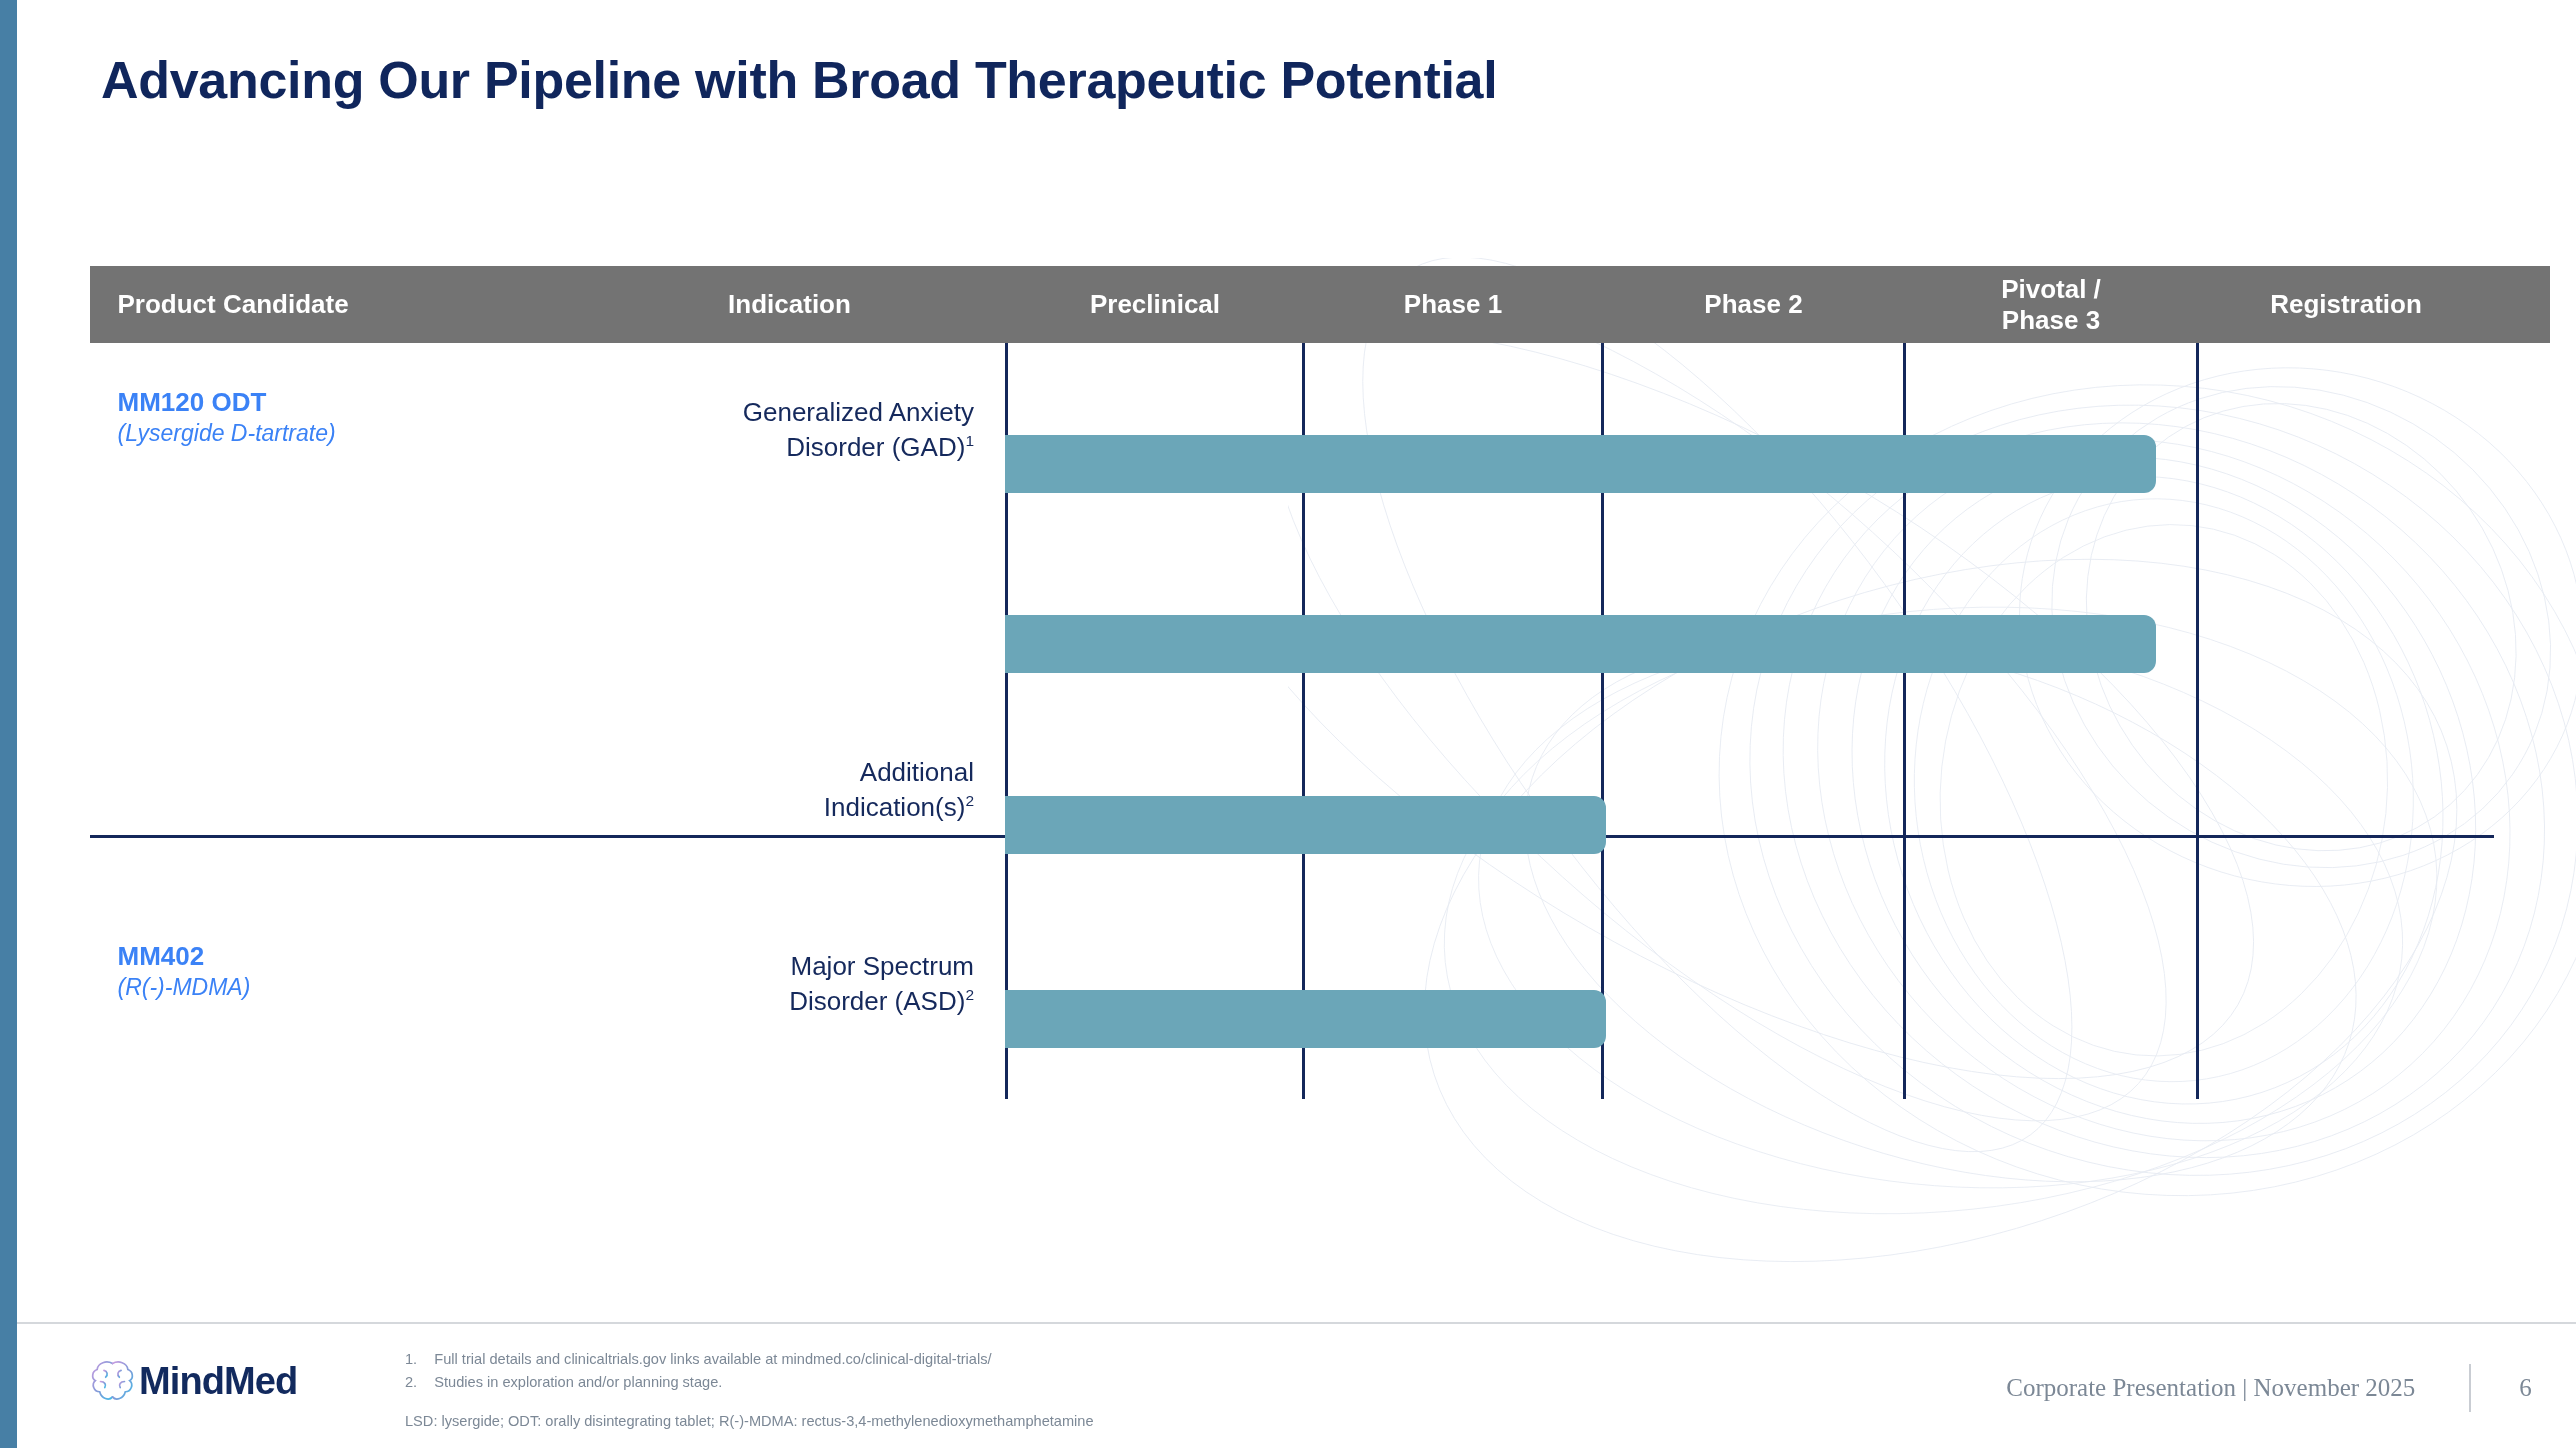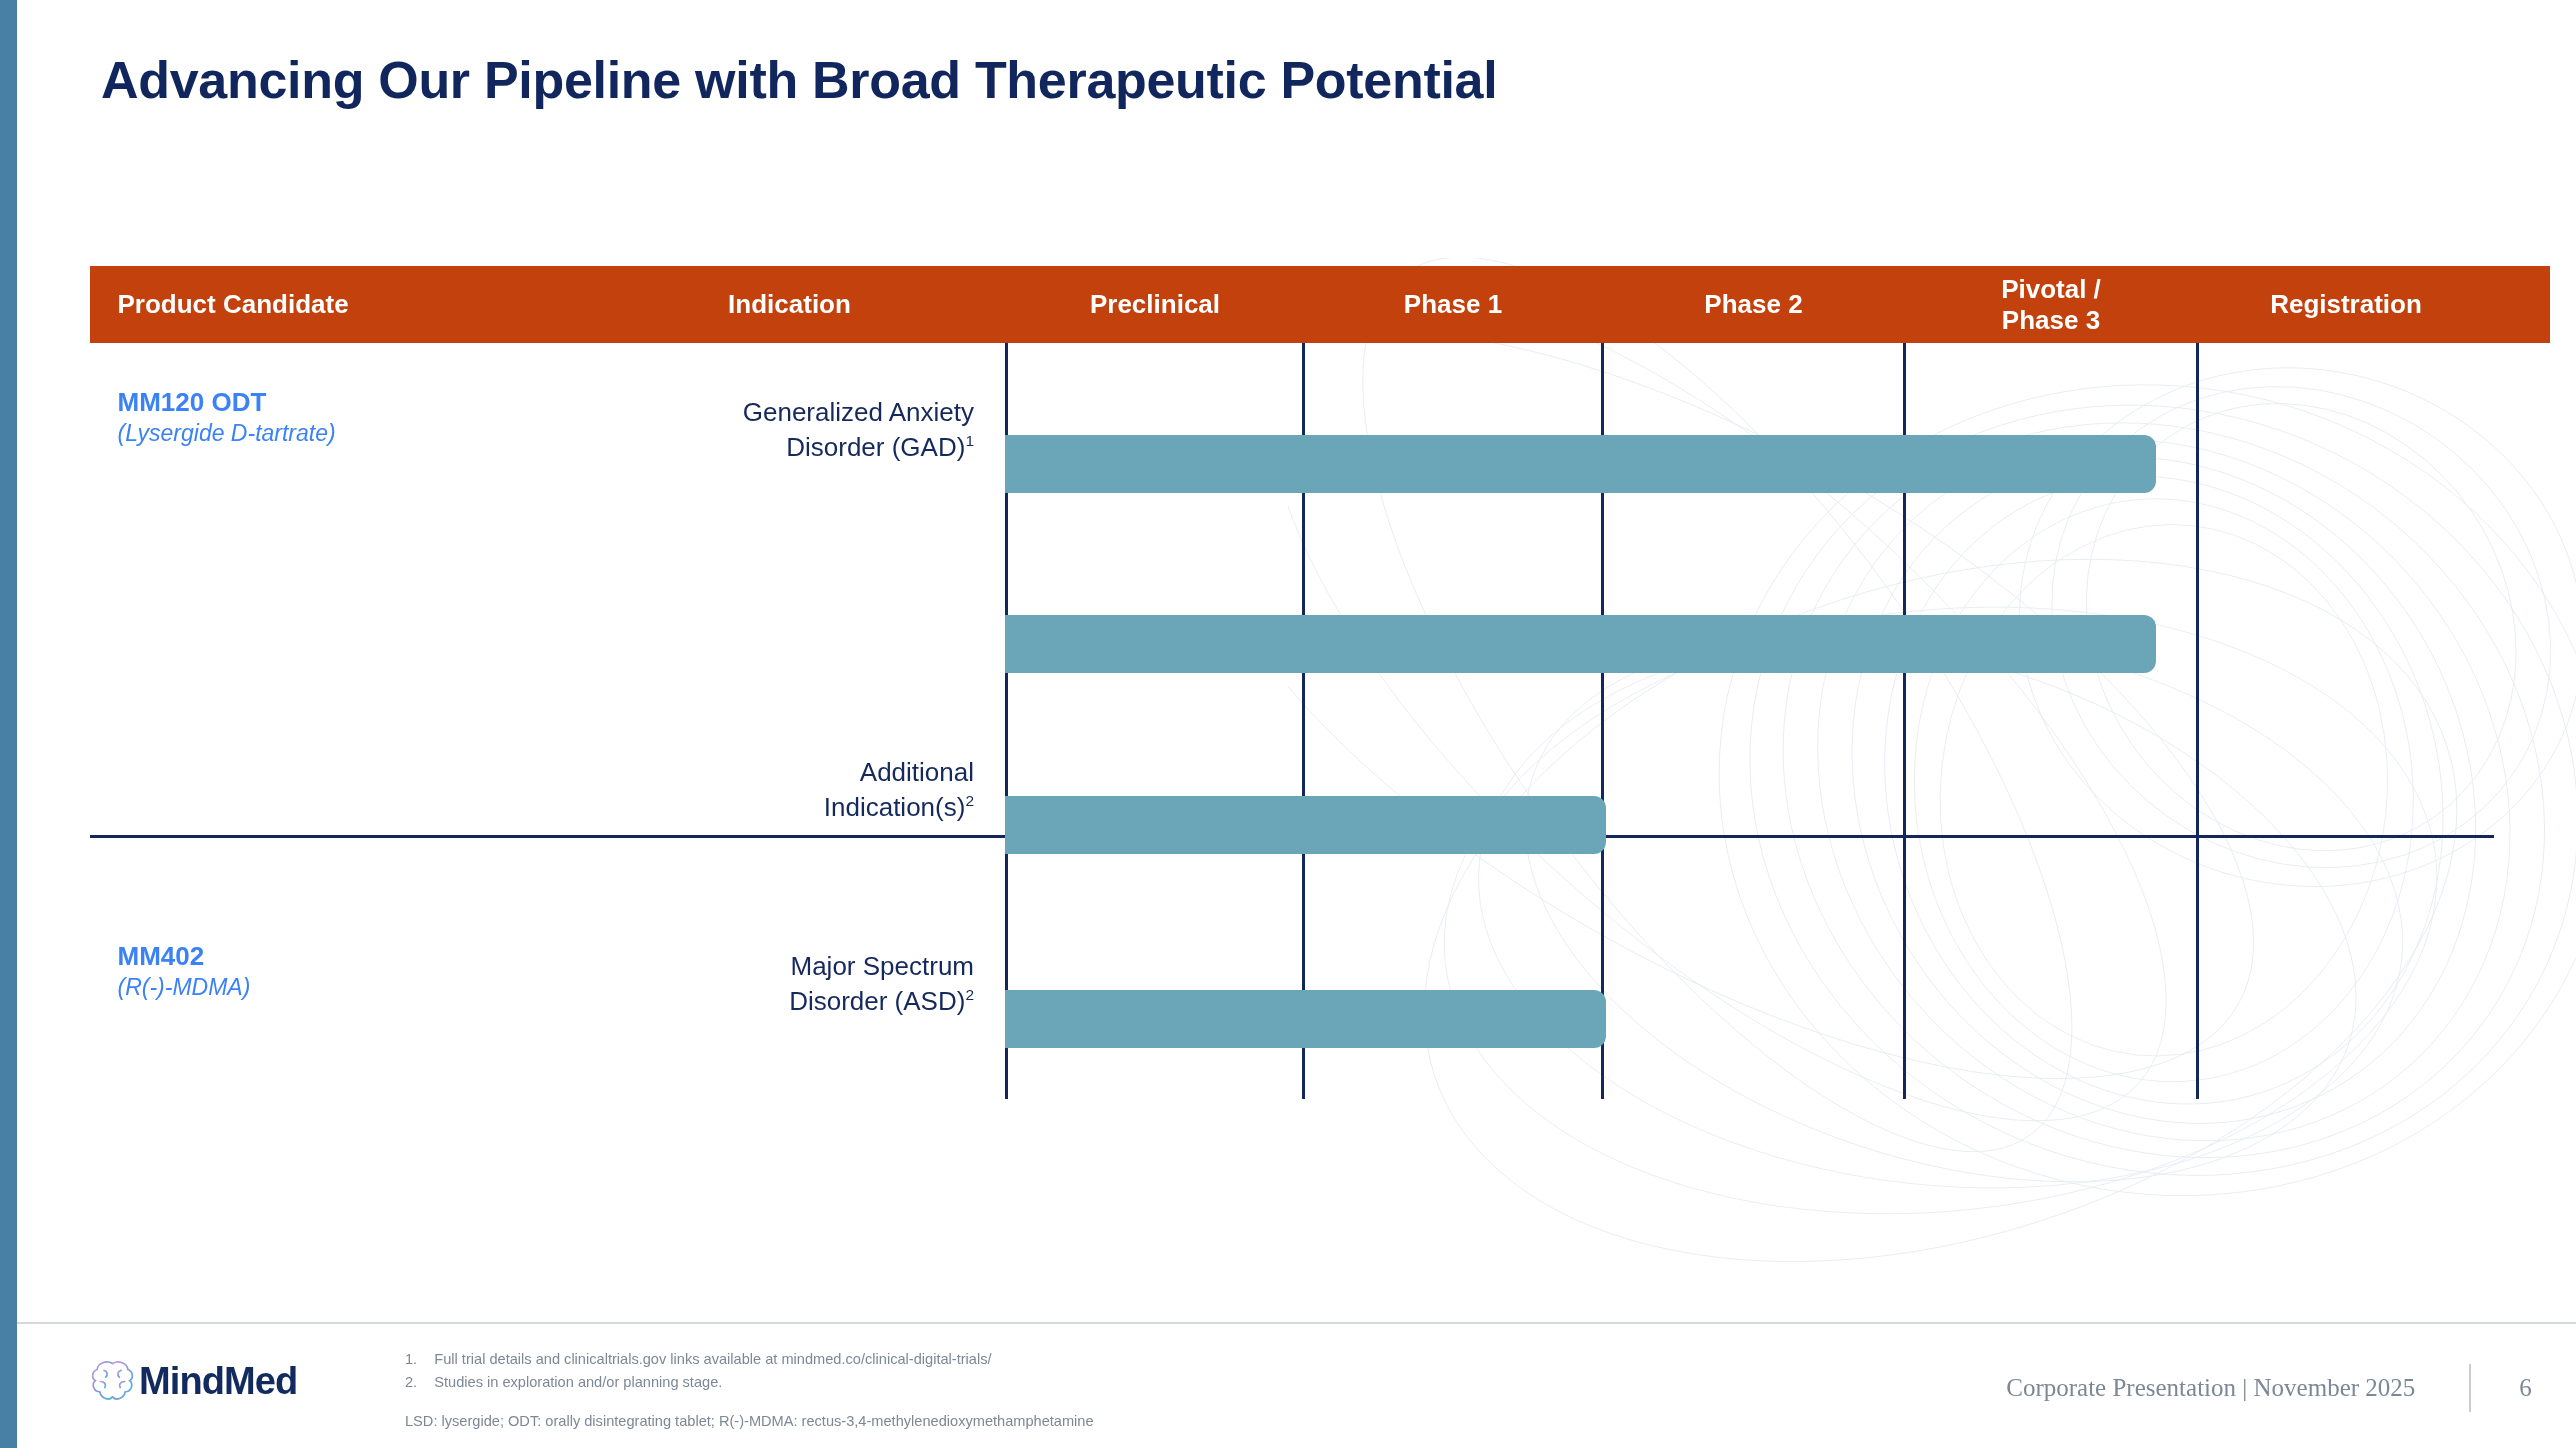--- a/index.html
+++ b/index.html
@@ -29,21 +29,21 @@
     font-size:52px; font-weight:bold; color:#10265C;
     letter-spacing:-0.3px; white-space:nowrap;
   }
 
   
   .table-wrap{
     position:absolute; left:90px; top:266px; width:2404px; height:859px;
   }
   .header-row{
     position:absolute; left:0; top:0; width:2460px; height:77px;
-    background:#c2410c;
+    background:#737373;
   }
   .hdr{
     position:absolute; top:0; height:77px;
     display:flex; align-items:center; justify-content:center;
     color:#ffffff; font-size:26px; font-weight:bold; text-align:center;
     line-height:1.18;
   }
   .hdr.left{ justify-content:flex-start; padding-left:27.5px; }
 
   

